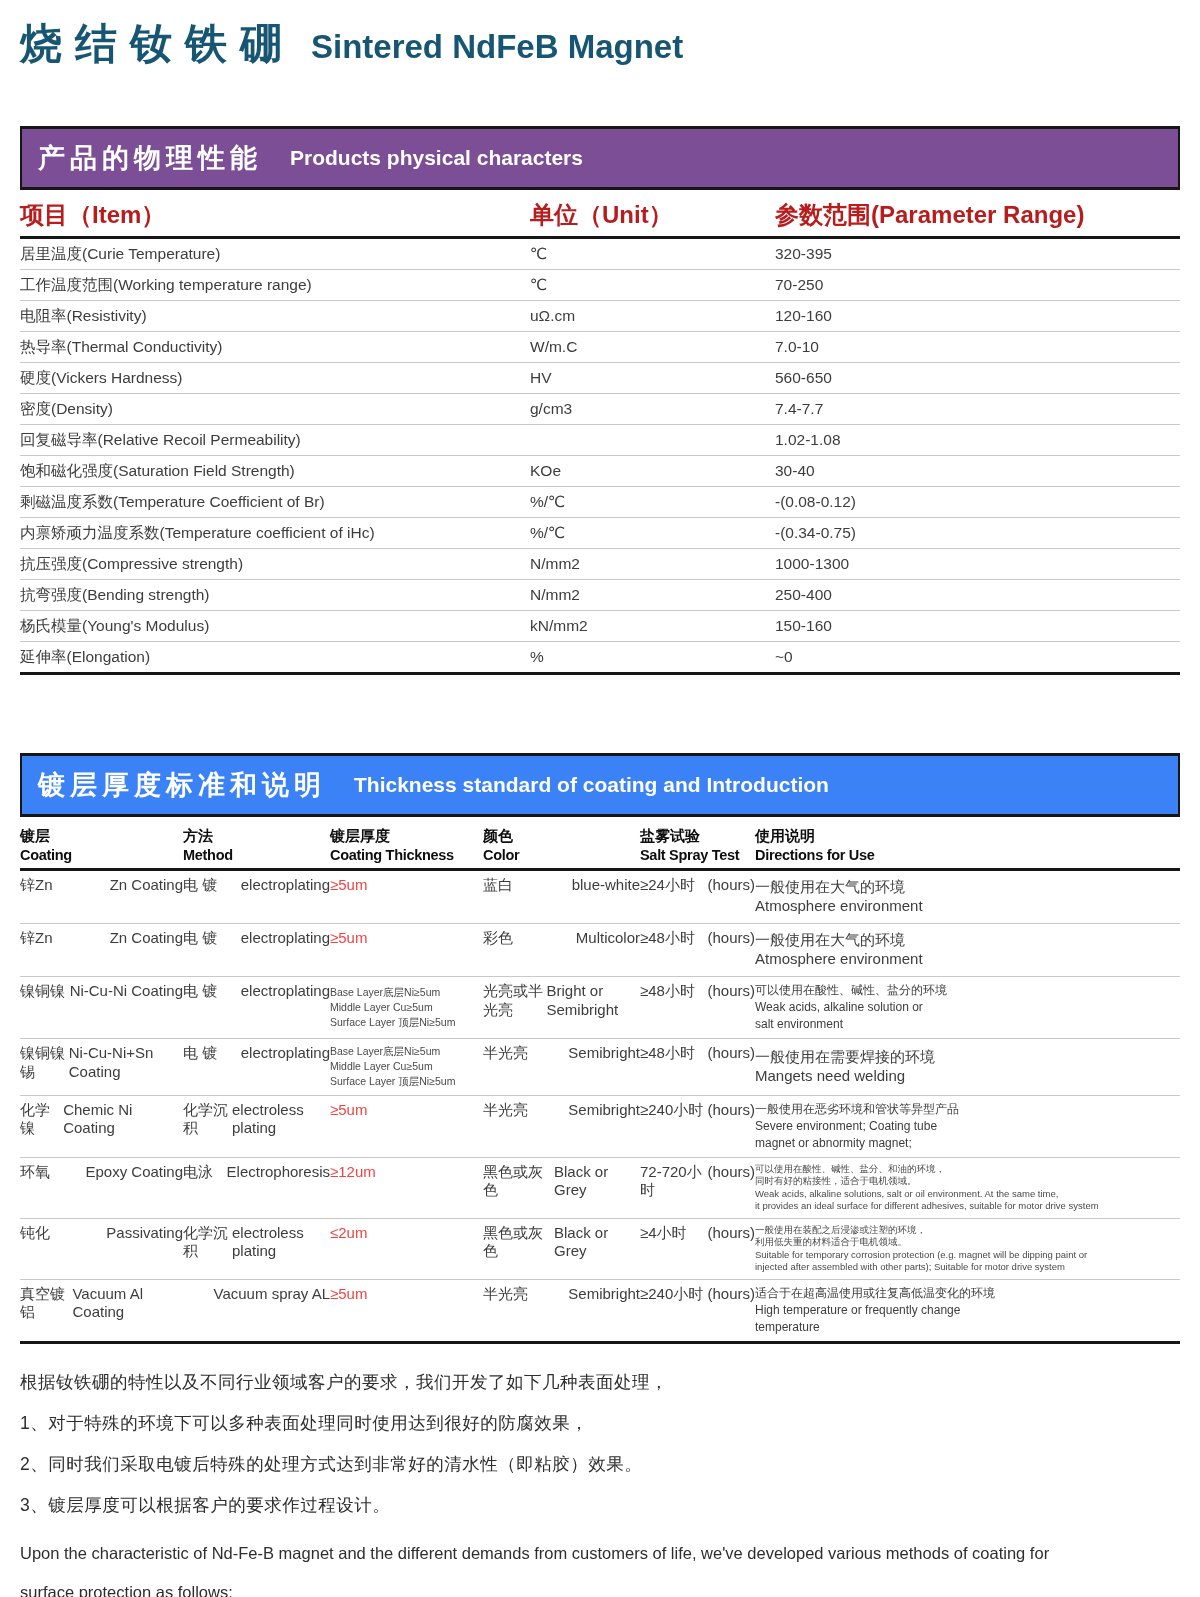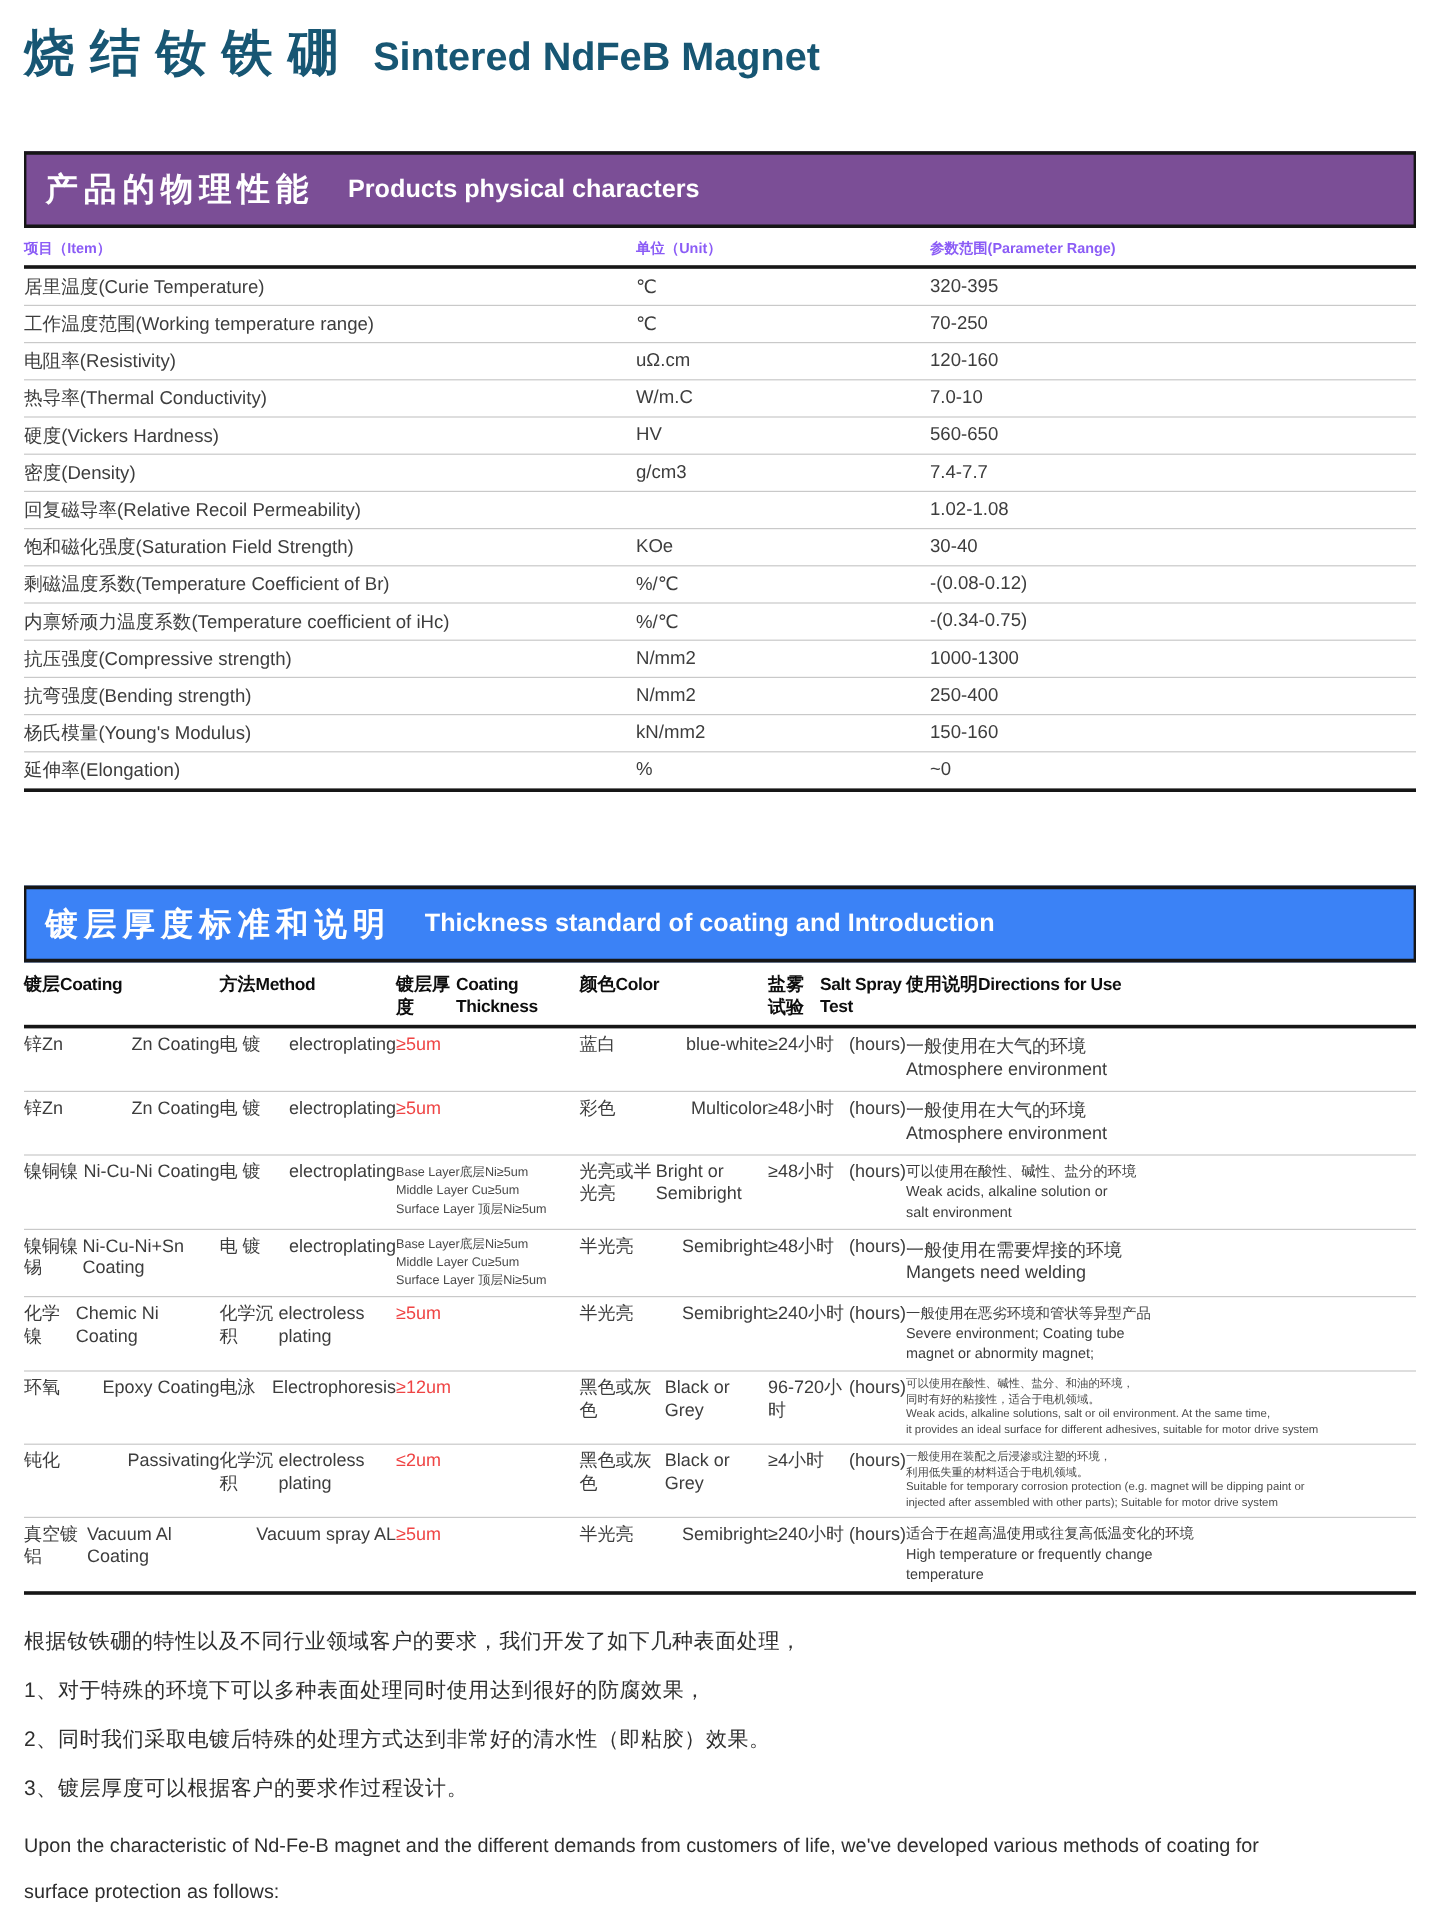--- a/index.html
+++ b/index.html
@@ -24,36 +24,36 @@
     padding:11px 16px;
   }
   .banner .cn{font-size:27px;font-weight:bold;letter-spacing:5px;white-space:nowrap;}
   .banner .en{font-size:21px;font-weight:bold;white-space:nowrap;}
   .banner-physical{margin-top:54px;}
   .banner-coating{margin-top:78px;}
 
   
   .p-head{
     display:grid;grid-template-columns:510px 245px 1fr;
-    font-weight:bold;color:#8b5cf6;font-size:12px;
+    font-weight:bold;color:#b91c1c;font-size:24px;
     padding:7px 0 5px 0;border-bottom:3px solid #161616;margin-top:2px;
   }
   .p-body{border-bottom:3px solid #161616;}
   .p-row{
     display:grid;grid-template-columns:510px 245px 1fr;align-items:center;
     height:30px;border-bottom:1px solid #c9c9c9;font-size:15.5px;color:#3d3d3d;
   }
   .p-row:last-child{border-bottom:none;}
 
   
   .c-grid{display:grid;grid-template-columns:163px 147px 153px 157px 115px 1fr;}
   .c-head{
     padding:8px 0 4px 0;border-bottom:3px solid #161616;color:#0e0e0e;margin-top:2px;
   }
-  .c-head .hcell{display:flex;line-height:1.25;}
+  .c-head .hcell{display:flex;flex-direction:column;line-height:1.25;}
   .c-head .cn{font-size:15px;font-weight:bold;}
   .c-head .en{font-size:14.5px;font-weight:bold;letter-spacing:-0.3px;}
   .c-body{border-bottom:3px solid #161616;}
   .c-row{
     border-bottom:1px solid #c9c9c9;
     padding:5px 0;align-items:stretch;
   }
   .c-row:last-child{border-bottom:none;}
   .bi{display:flex;flex-direction:row;justify-content:space-between;min-height:42px;font-size:15px;color:#3d3d3d;line-height:1.25;}
   .thickness{display:flex;flex-direction:column;justify-content:flex-start;font-size:15px;color:#ef4444;padding-right:6px;}
@@ -338,21 +338,21 @@
             <span class="en">Electrophoresis</span>
           </div>
           <div class="thickness">
             <span>≥12um</span>
           </div>
           <div class="bi">
             <span class="cn">黑色或灰色</span>
             <span class="en">Black or Grey</span>
           </div>
           <div class="bi">
-            <span class="cn">96-720小时</span>
+            <span class="cn">72-720小时</span>
             <span class="en">(hours)</span>
           </div>
           <div class="dir dir-tiny">
             <span>可以使用在酸性、碱性、盐分、和油的环境，</span>
             <span>同时有好的粘接性，适合于电机领域。</span>
             <span>Weak acids, alkaline solutions, salt or oil environment. At the same time,</span>
             <span>it provides an ideal surface for different adhesives, suitable for motor drive system</span>
           </div>
         </div>
         <div class="c-grid c-row">

